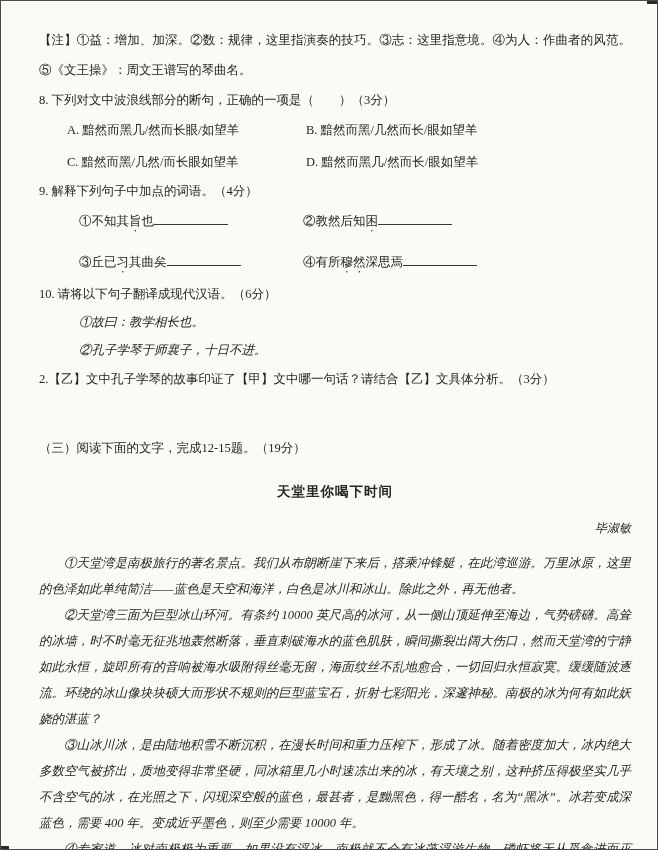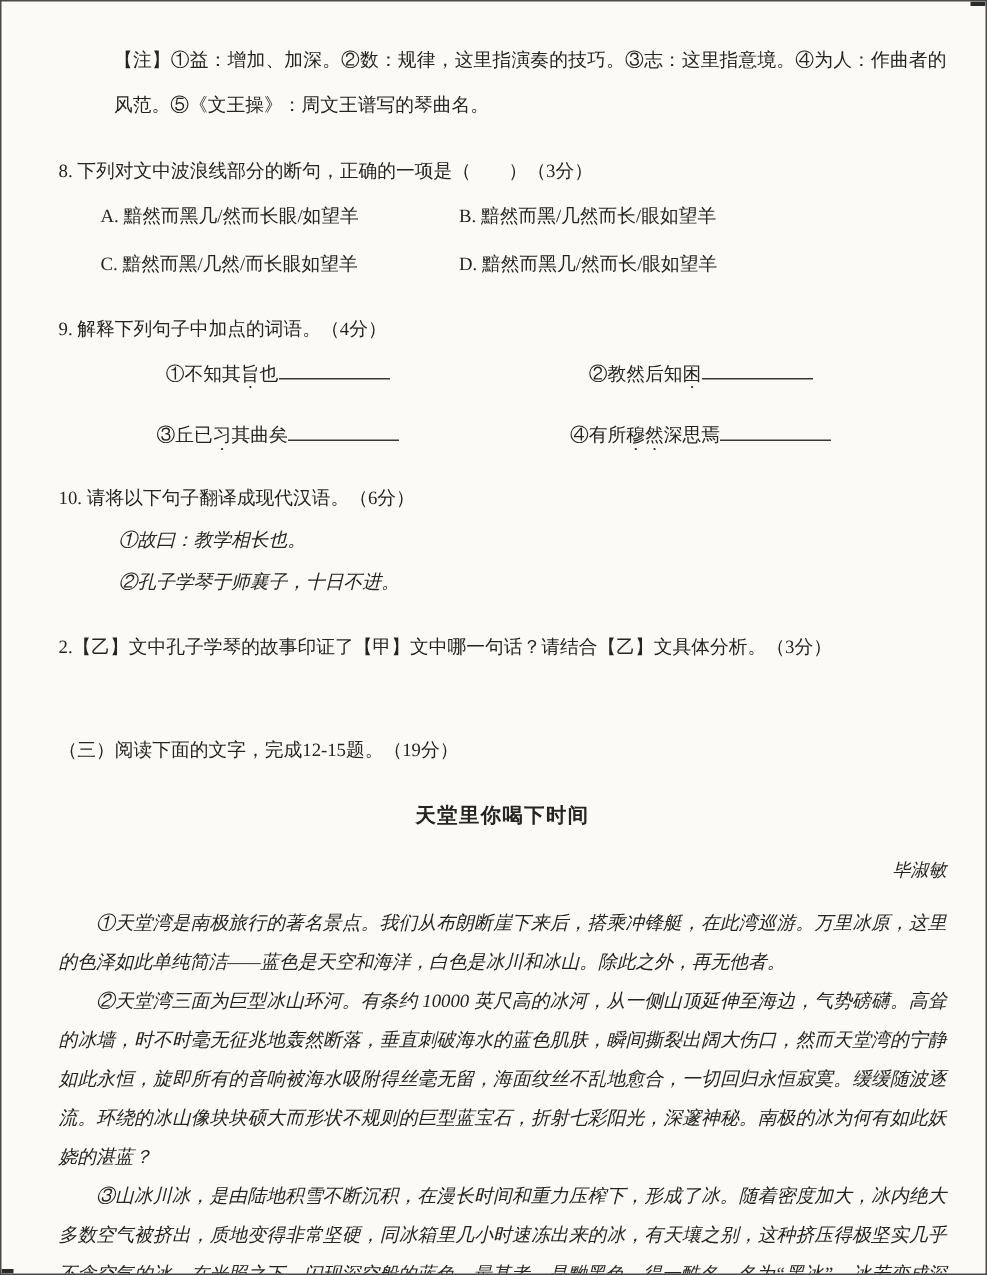--- a/index.html
+++ b/index.html
@@ -17,36 +17,35 @@
   }
   .corner{position:absolute;background:#2b2a28;}
   .corner.tr{top:0;right:0;width:10px;height:3px;}
   .corner.bl{bottom:0;left:0;width:8px;height:3px;}
   .content{
     flex:1 1 auto;
     padding:24px 26px 0 38px;
     font-size:12.5px;
     line-height:27px;
   }
-  .note{line-height:30px;text-align:justify;margin-left:37px;}
-  .stem{margin-top:16px;}
+  .note{line-height:30px;text-align:justify;}
+  .stem{margin-top:2px;}
   .options{
     display:grid;
     grid-template-columns:225px 1fr;
     column-gap:14px;row-gap:4px;
     margin:2px 0 2px 28px;
     line-height:28px;
   }
   .q9-items{
     display:grid;
     grid-template-columns:212px 1fr;
     column-gap:12px;row-gap:16px;
     margin:4px 0 6px 40px;
     line-height:24px;
-    text-align:center;
   }
   .blank{
     display:inline-block;
     width:74px;height:12px;
     border-bottom:1px solid #3a3834;
     vertical-align:baseline;
   }
   .em-dot{
     -webkit-text-emphasis:filled dot;
     text-emphasis:filled dot;

